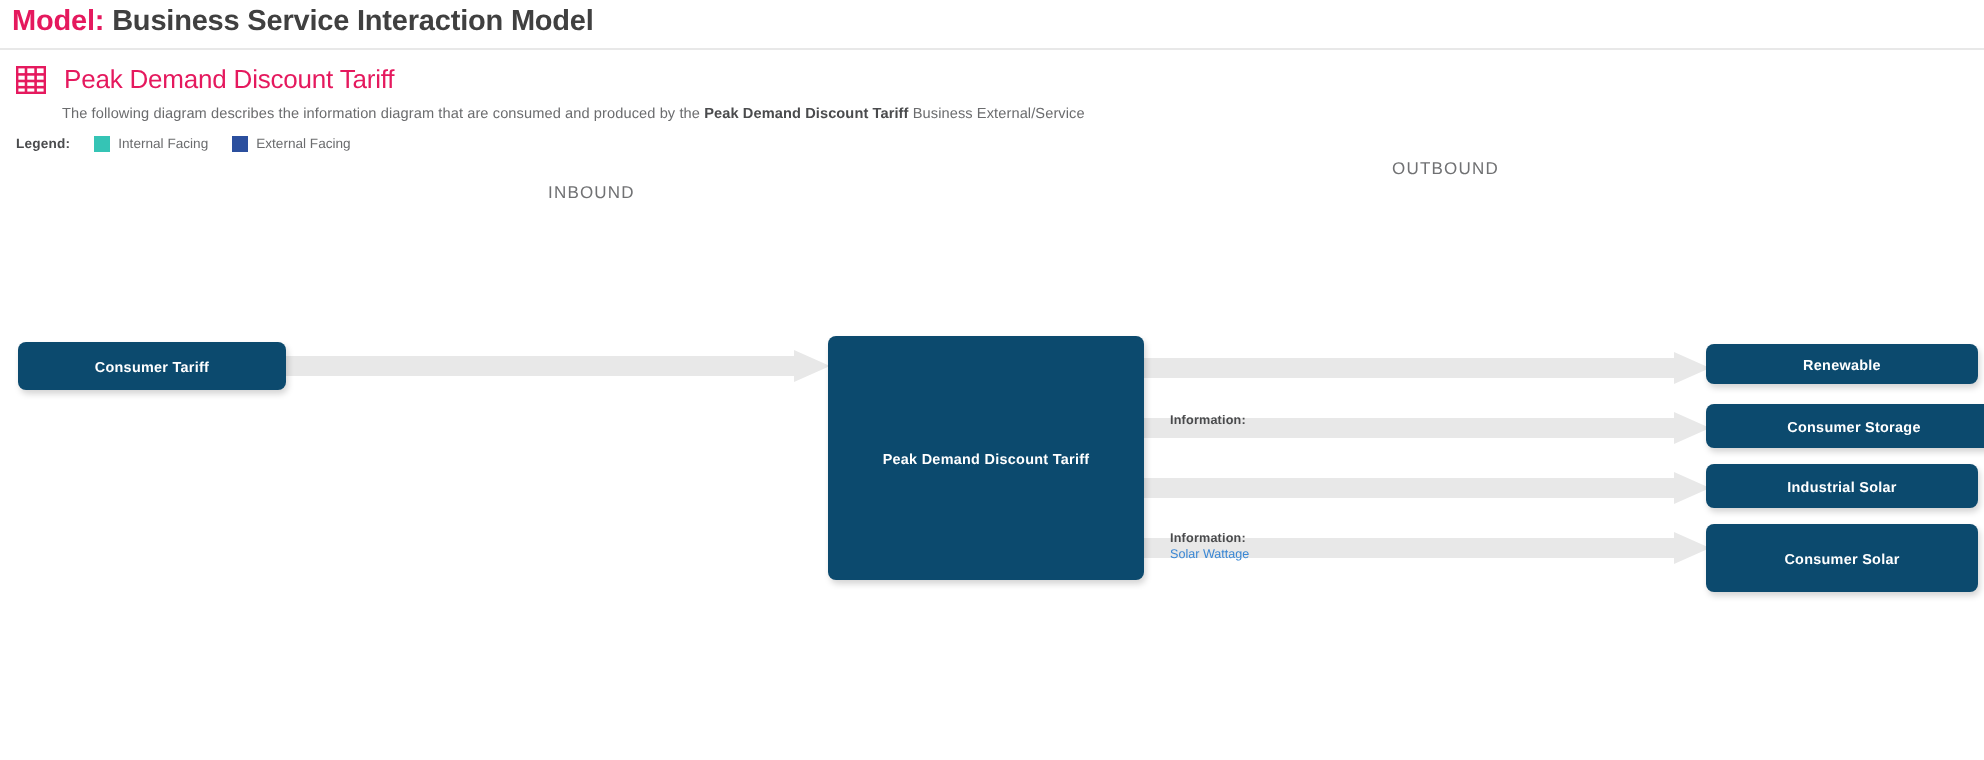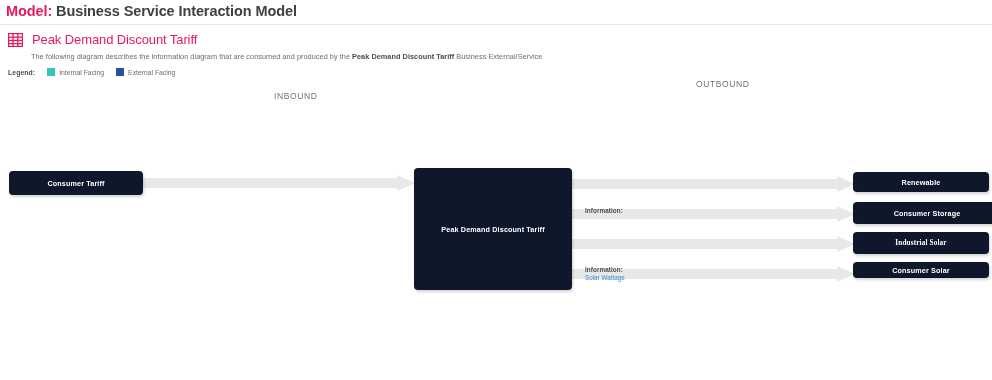--- a/index.html
+++ b/index.html
@@ -112,41 +112,41 @@
     font-size: 8.5px;
     color: #707173;
     letter-spacing: 0.6px;
     white-space: nowrap;
   }
   #heading-inbound { left: 274px; top: 13px; text-align: center; }
   #heading-outbound { left: 680px; top: 1px; margin-left: 16px; }
 
   .node {
     position: absolute;
-    background: #0f172a;
+    background: #0c4a6e;
     border-radius: 4px;
     box-shadow: 1px 2px 3px rgba(0,0,0,0.17);
     display: flex;
     align-items: center;
     justify-content: center;
     color: #ffffff;
     font-weight: bold;
     font-size: 7.2px;
     letter-spacing: 0.15px;
     text-align: center;
     z-index: 3;
     box-sizing: border-box;
   }
 
   #node-consumer-tariff { left: 9px;  top: 93px; width: 134px; height: 24px; }
   #node-center          { left: 414px; top: 90px; width: 158px; height: 122px; }
   #node-renewable        { left: 853px; top: 94px;  width: 136px; height: 20px; }
   #node-consumer-storage { left: 853px; top: 124px; width: 148px; height: 22px; text-align: center; }
-  #node-industrial-solar { left: 853px; top: 154px; width: 136px; height: 22px; font-family: Liberation Serif, serif; }
-  #node-consumer-solar   { left: 853px; top: 184px; width: 136px; height: 16px; }
+  #node-industrial-solar { left: 853px; top: 154px; width: 136px; height: 22px; }
+  #node-consumer-solar   { left: 853px; top: 184px; width: 136px; height: 34px; }
 
   
   .arrow {
     position: absolute;
     height: 16px;
     z-index: 1;
   }
   .arrow svg { display: block; width: 100%; height: 100%; }
 
   #arrow-inbound  { left: 143px; top: 97px;  width: 272px; }

